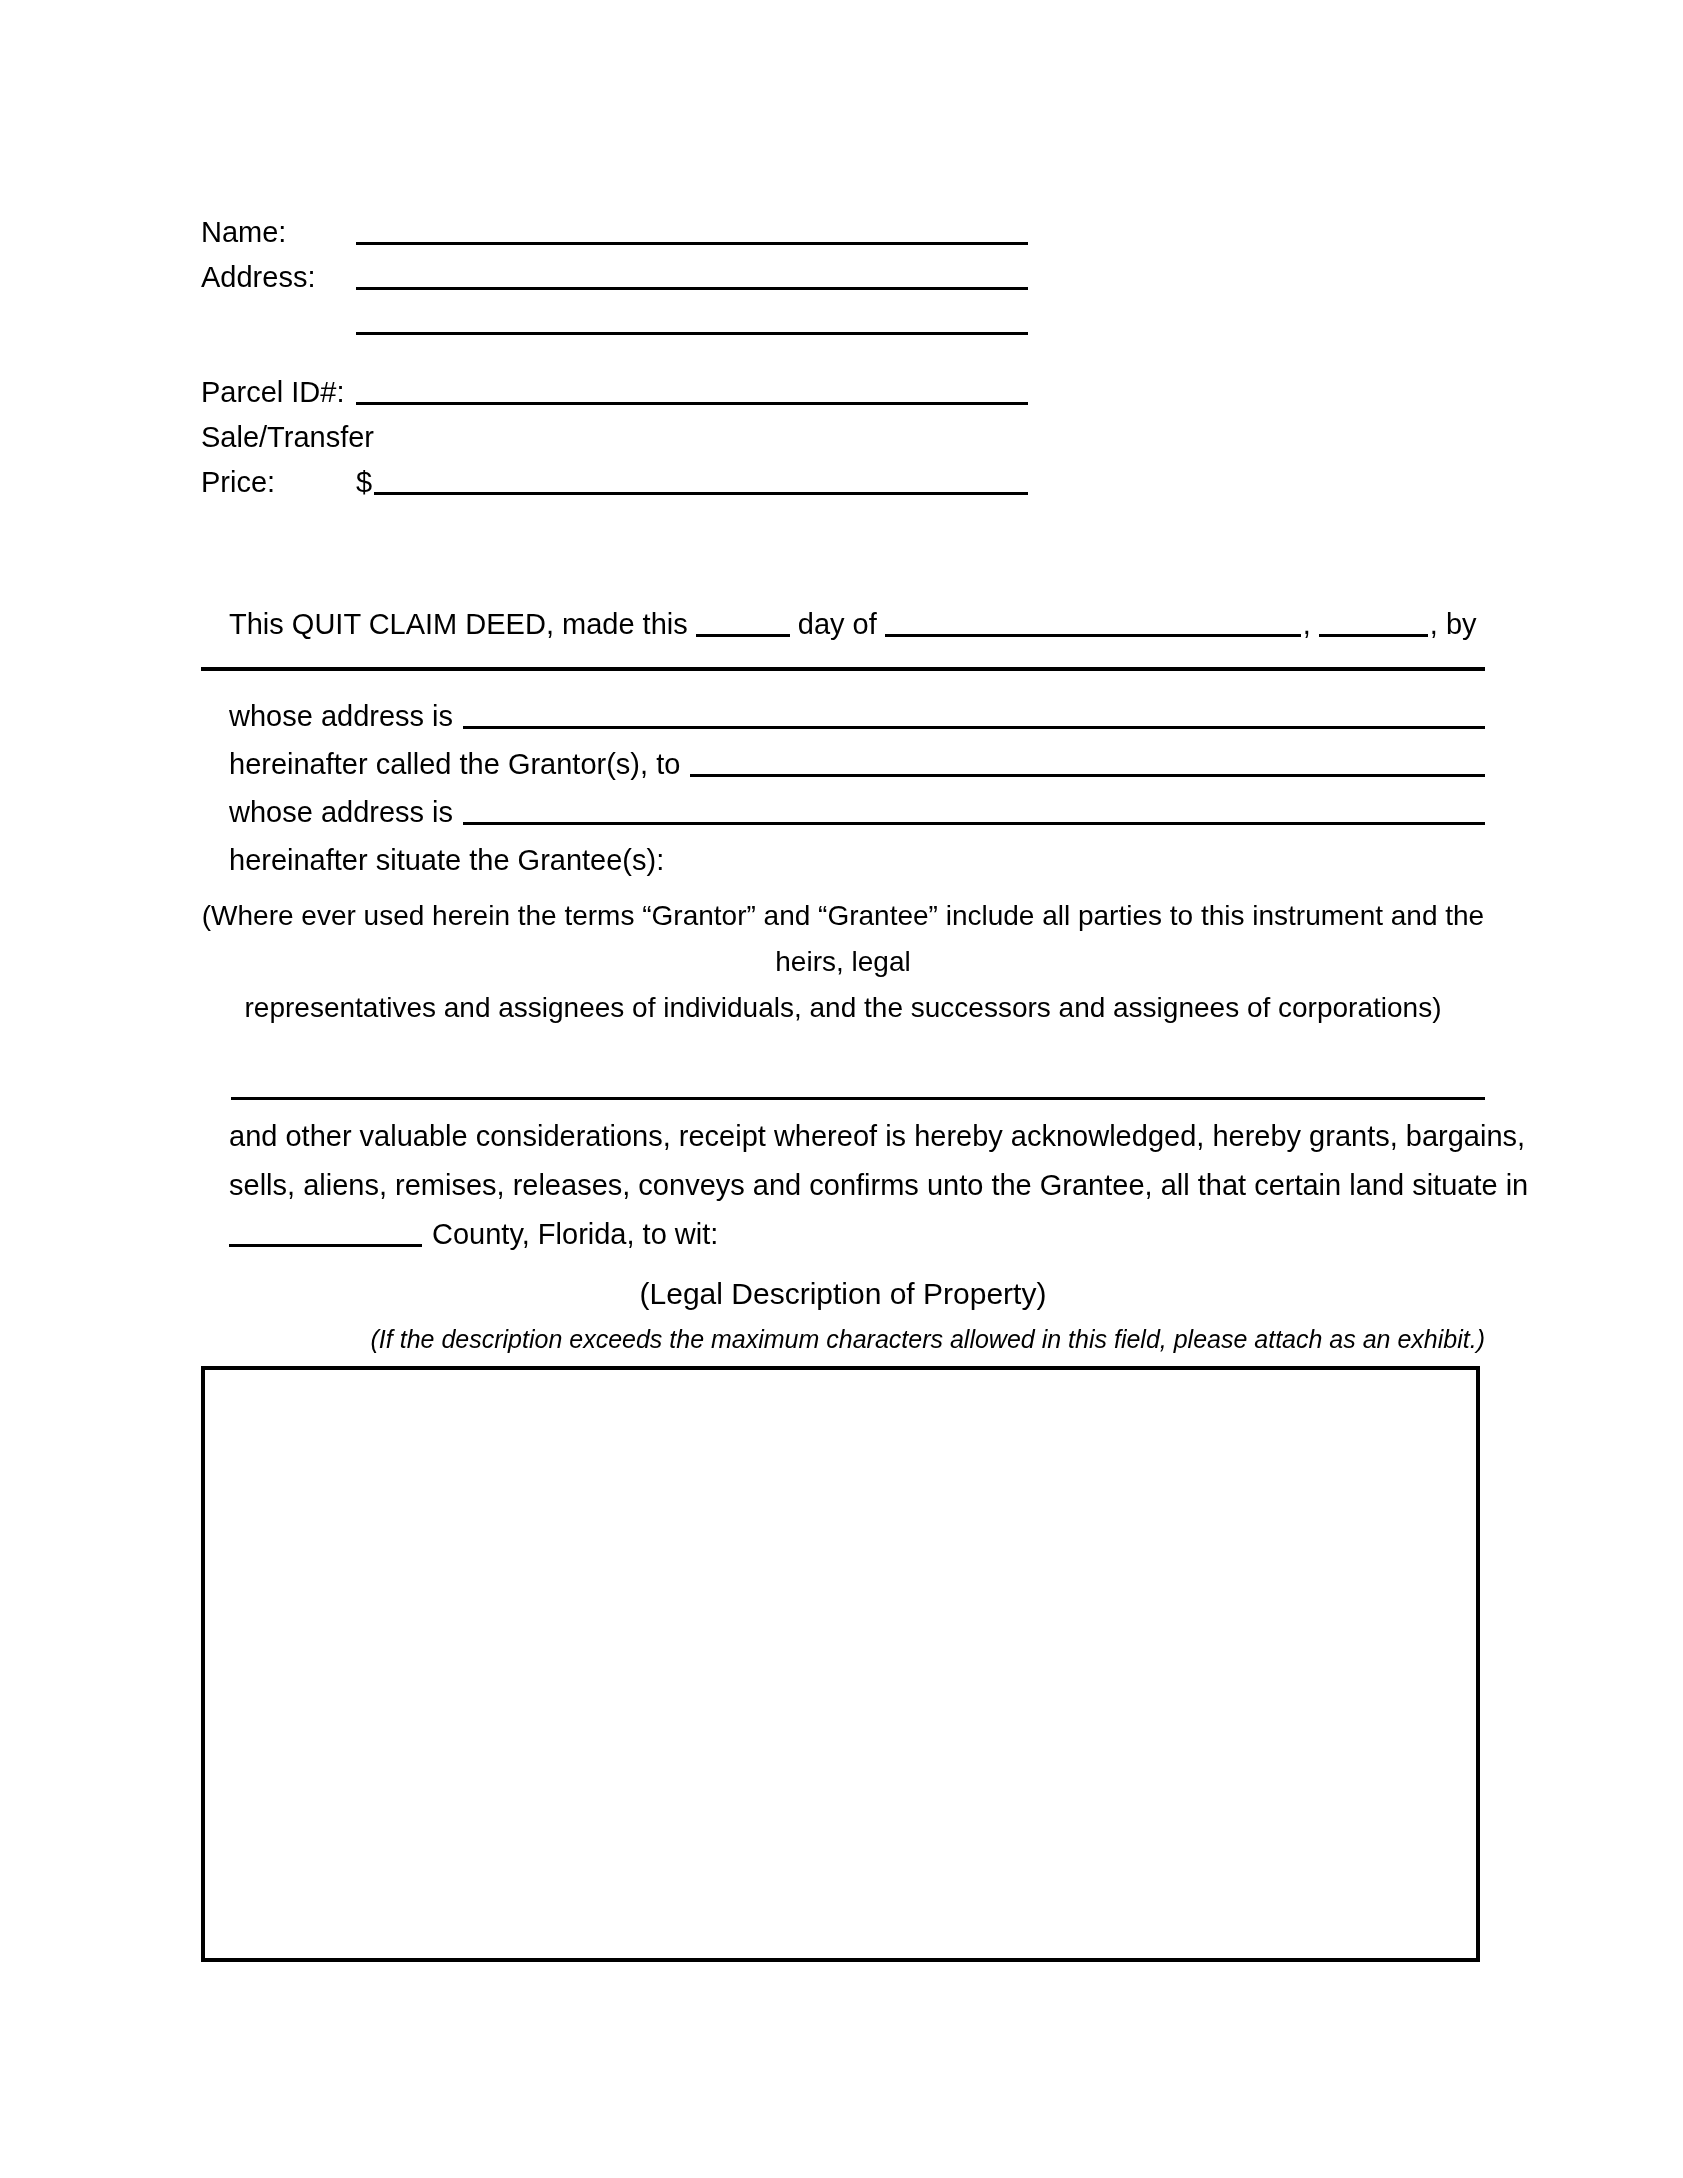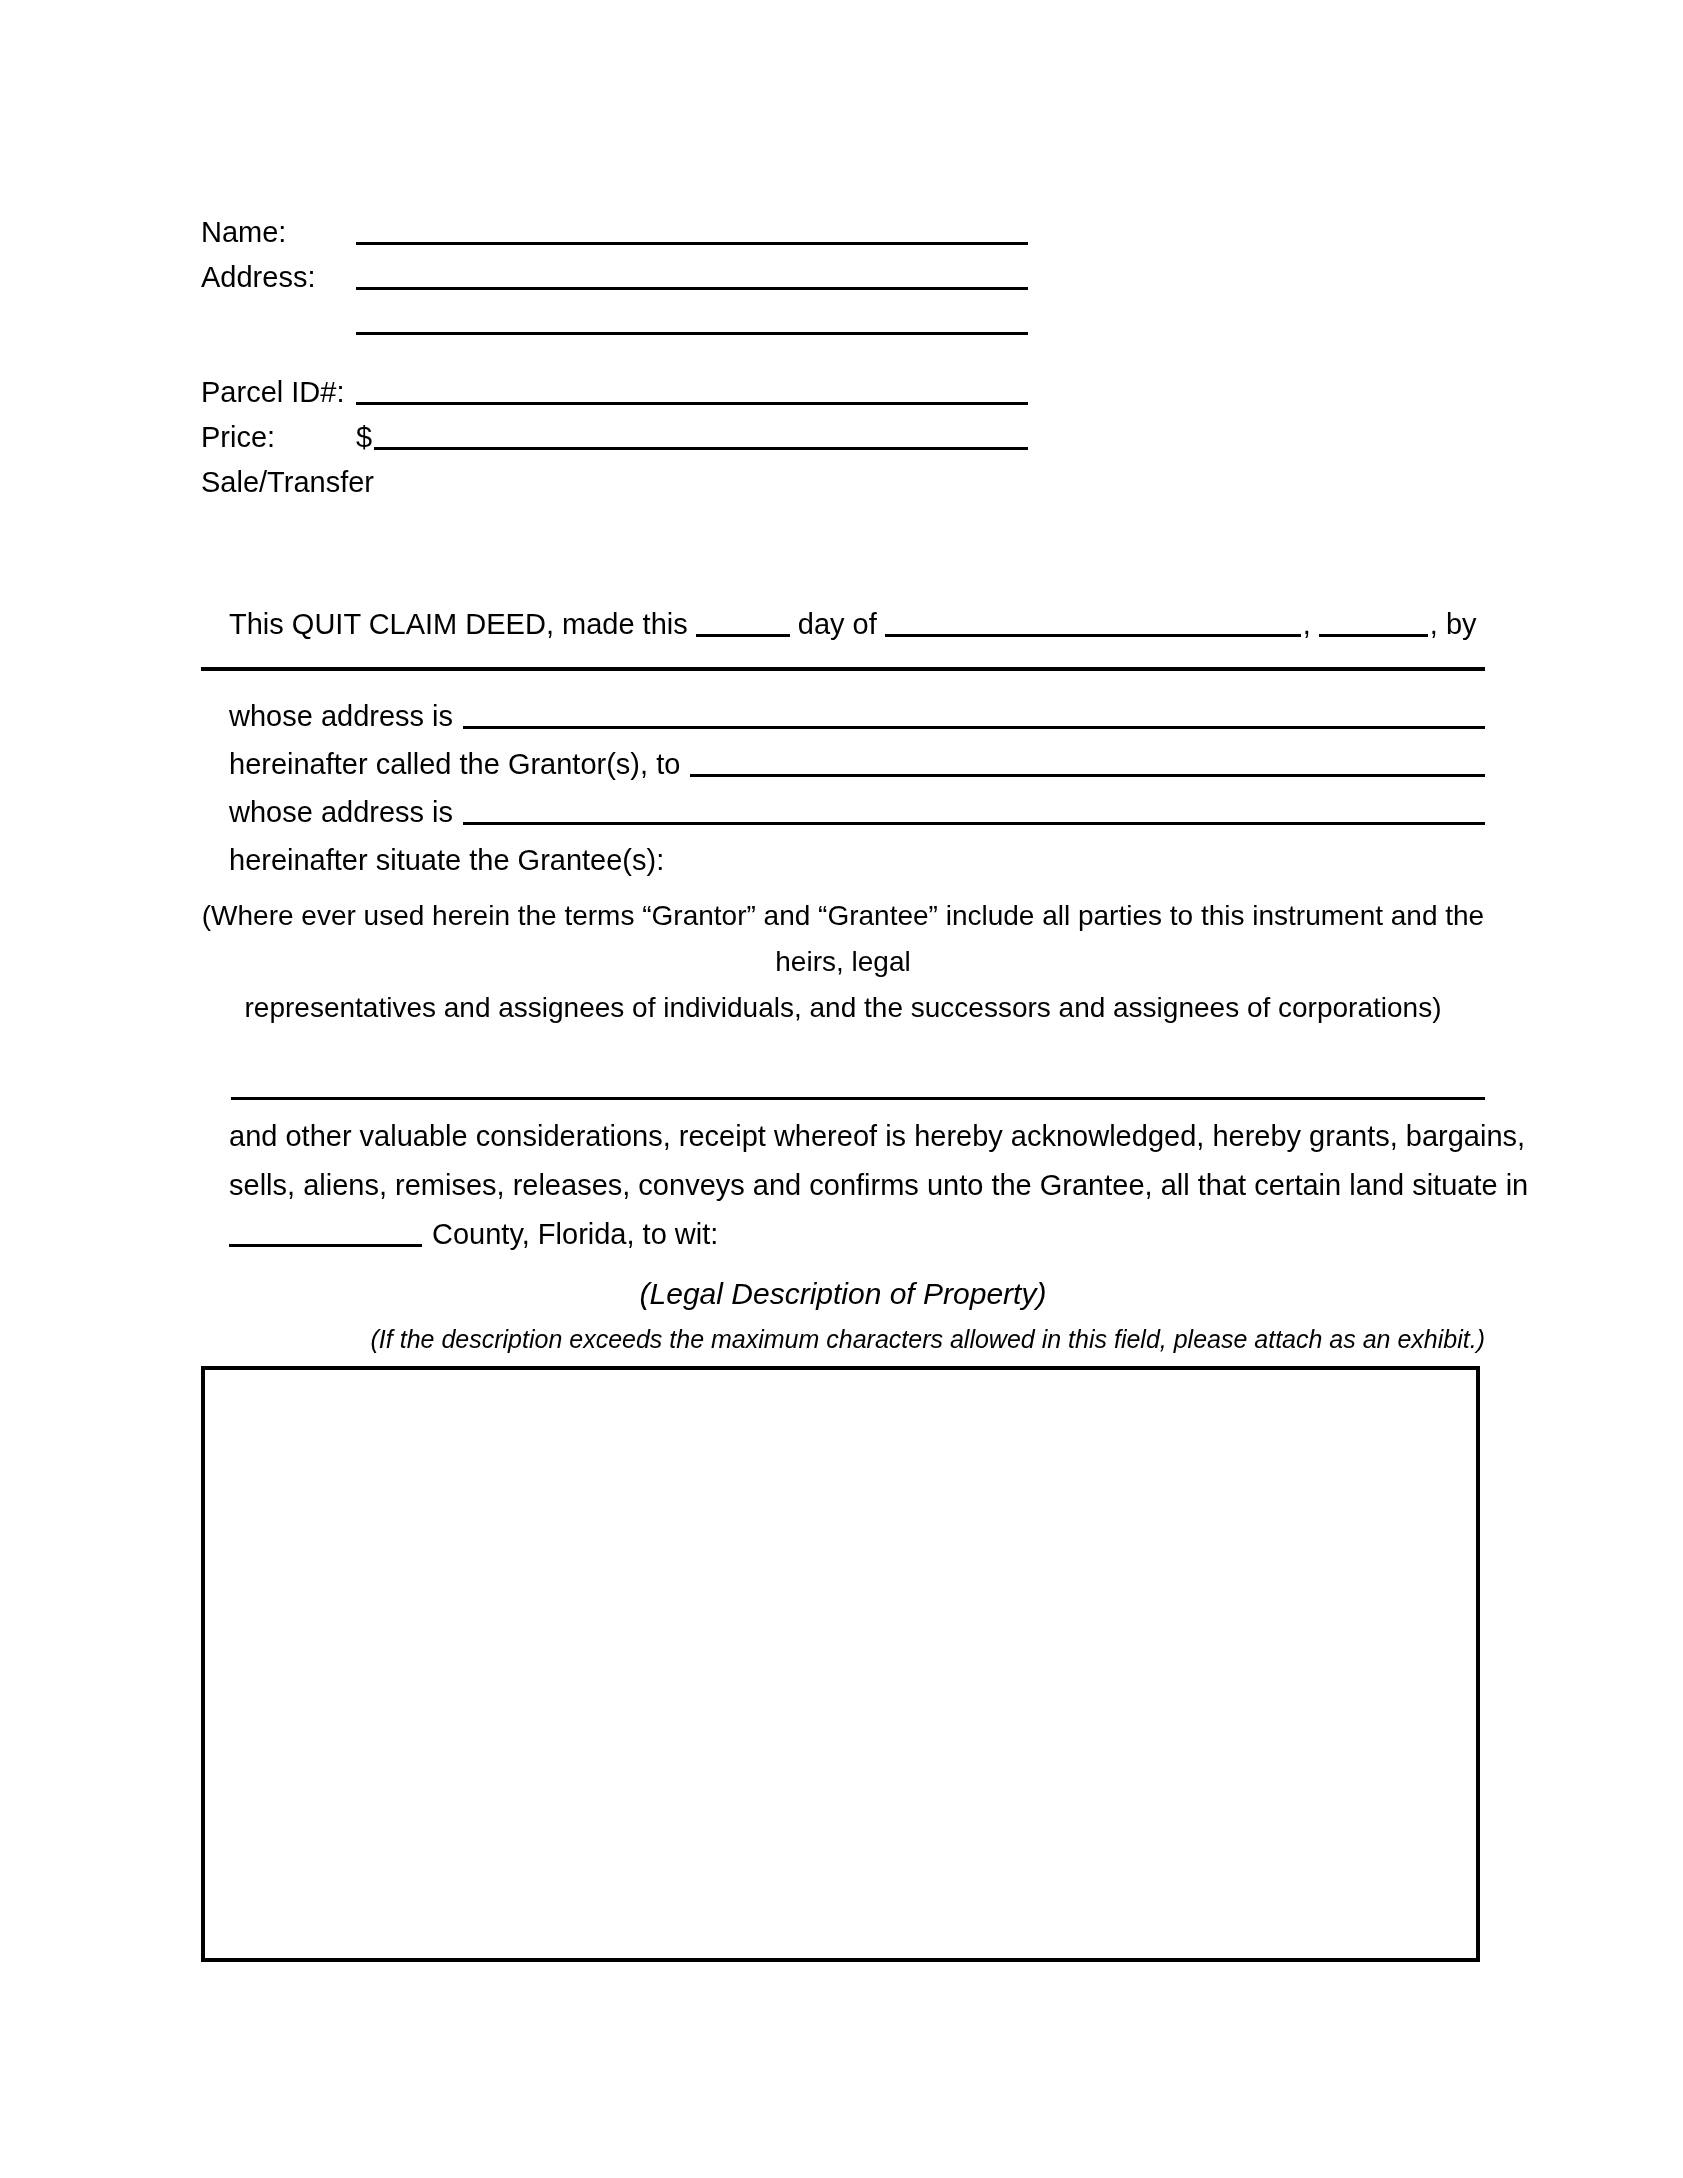--- a/index.html
+++ b/index.html
@@ -38,21 +38,21 @@
   .grantor-name-line { border-bottom:4px solid #000; height:0; margin-top:26px; margin-bottom:14px; }
   .fill-rest { flex:1; border-bottom:3px solid #000; margin:0 0 4px 10px; height:0; }
 
   .parenthetical { margin-top:16px; text-align:center; font-size:28px; line-height:46px; }
 
   .witnesseth { margin-top:24px; }
   .witnesseth .text-row { height:49px; }
   .blank-county { width:193px; margin:0 10px 4px 0; }
 
   
-  .legal-heading { margin-top:26px; text-align:center; font-style:italic; font-size:30px; }
+  .legal-heading { margin-top:26px; text-align:center; font-size:30px; }
   .legal-note { margin-top:14px; text-align:right; font-style:italic; font-size:25px; }
   .legal-box { margin-top:12px; width:1279px; height:596px; border:4px solid #000; background:#fff; }
 </style>
 </head>
 <body>
 
 <div class="page">
   <div class="content">
 
     <div class="prep-block">
@@ -67,26 +67,26 @@
       <div class="prep-row">
         <span class="prep-label"></span>
         <span class="fill-line"></span>
       </div>
       <div class="prep-spacer"></div>
       <div class="prep-row">
         <span class="prep-label">Parcel ID#:</span>
         <span class="fill-line"></span>
       </div>
       <div class="prep-row">
+        <span>Sale/Transfer</span>
+      </div>
+      <div class="prep-row">
         <span class="prep-label">Price:</span>
         <span class="dollar">$</span>
         <span class="fill-line"></span>
-      </div>
-      <div class="prep-row">
-        <span>Sale/Transfer</span>
       </div>
     </div>
 
 
     <div class="intro">
       <div class="text-row">
         <span class="piece">This QUIT CLAIM DEED, made this</span>
         <span class="blank blank-madethis"></span>
         <span class="piece">day of</span>
         <span class="blank blank-month"></span>

